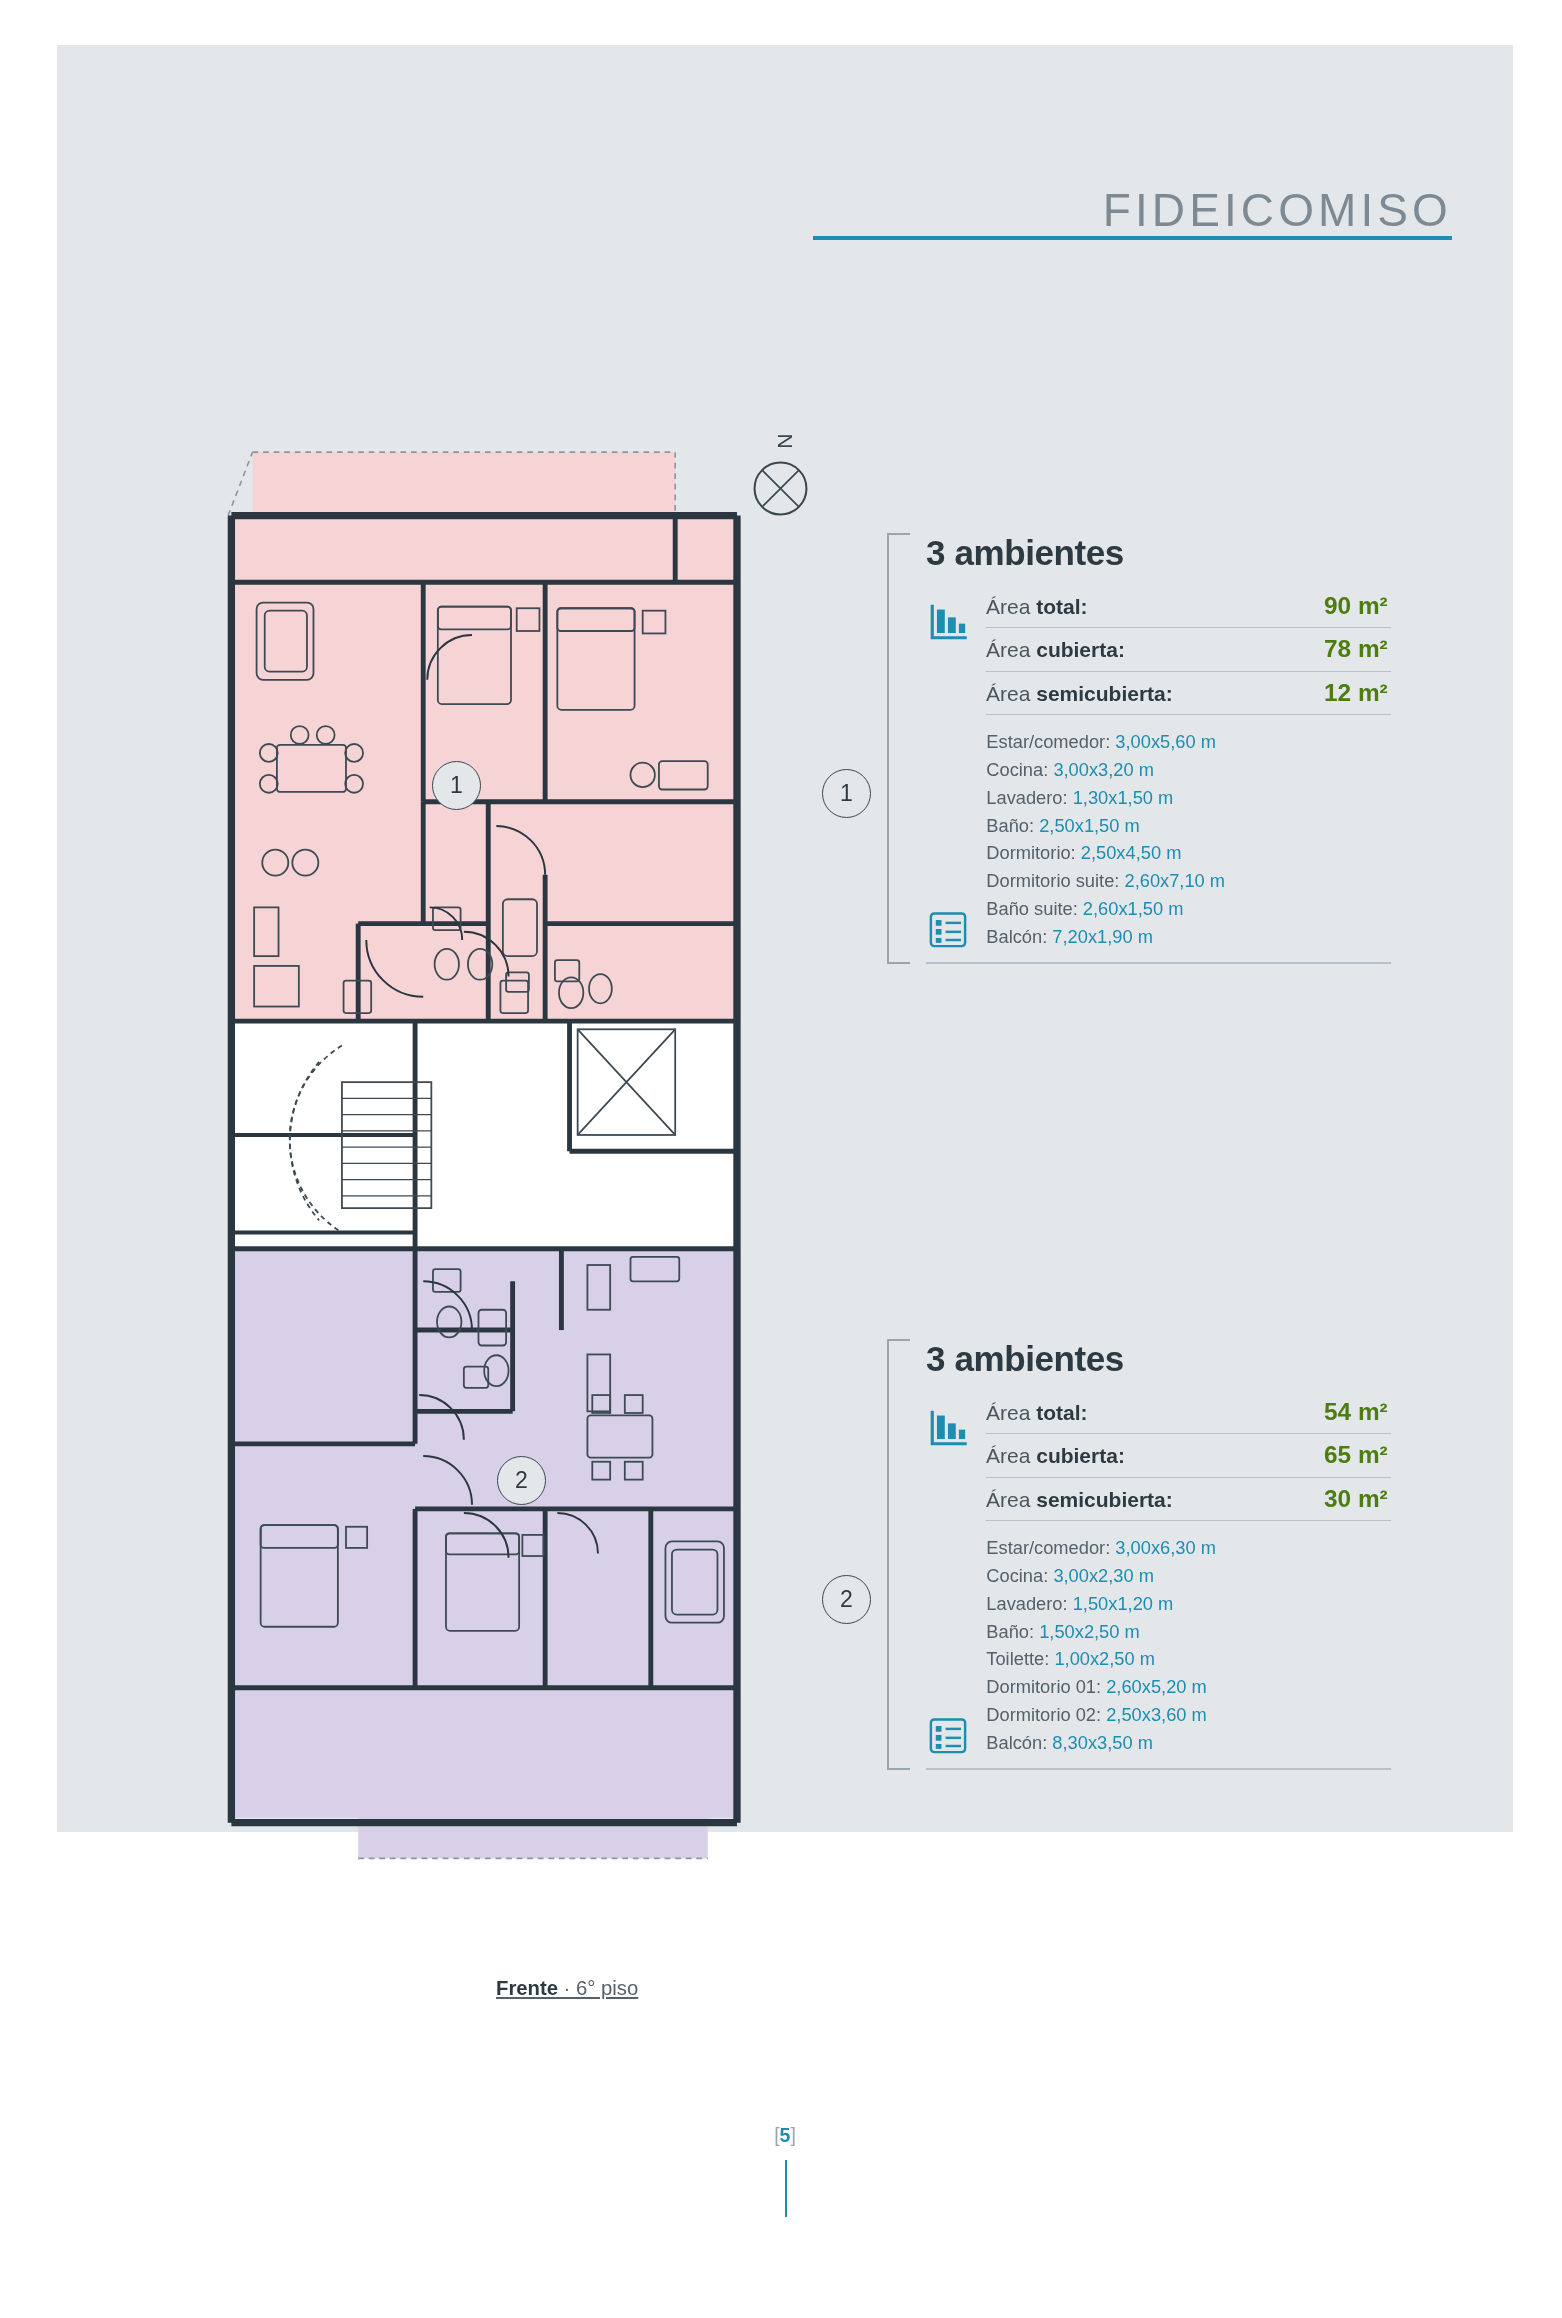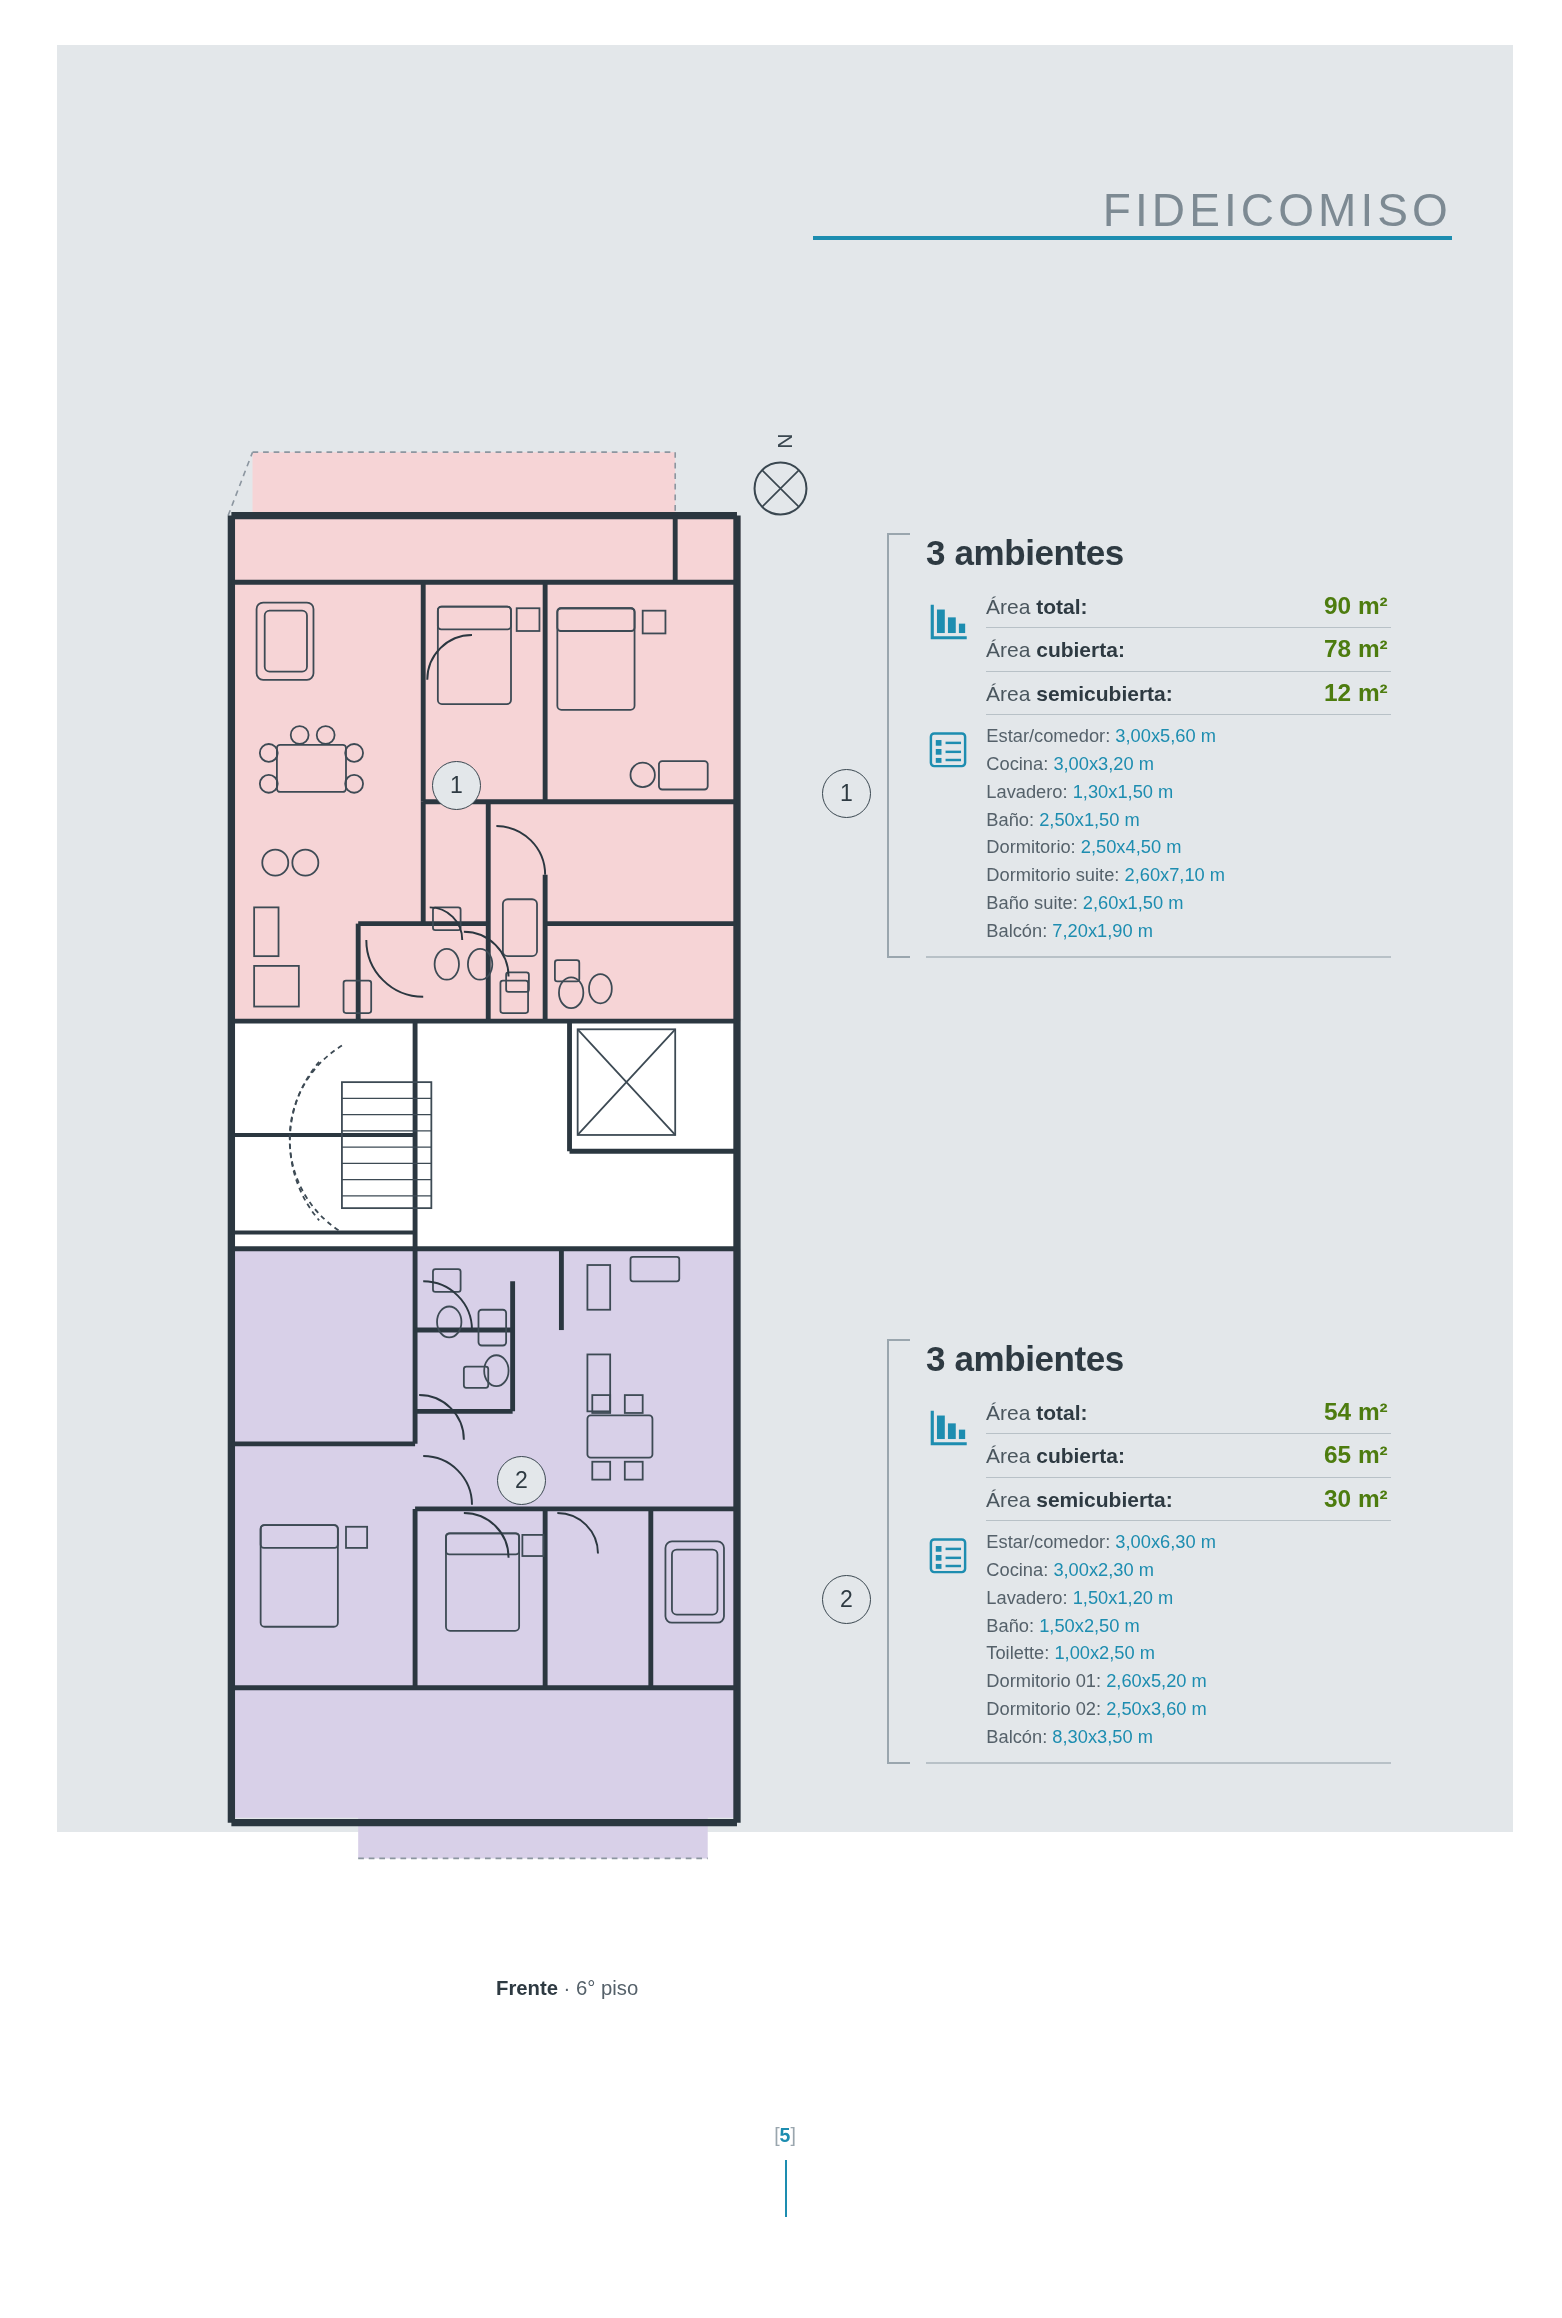--- a/index.html
+++ b/index.html
@@ -50,21 +50,21 @@
   .ruler-icon{width:47px;flex:0 0 47px;margin-top:13px;}
   .area-rows{flex:1;margin-left:13px;}
   .area-row{
     display:flex;justify-content:space-between;align-items:baseline;
     border-bottom:1.6px solid #b8c1c7;padding:7.3px 3.3px 7.3px 0;
     font-size:21px;color:#4a565e;
   }
   .area-row .lbl b{color:#2e3a42;font-weight:700;}
   .area-row .val{font-size:24.4px;font-weight:700;color:#4d7c0f;white-space:nowrap;}
   .area-row.semi .val{font-size:24.4px;}
-  .detail-block{display:flex;align-items:flex-start;margin-top:7px;}
+  .detail-block{display:flex;align-items:flex-end;margin-top:13px;}
   .list-icon{width:44px;flex:0 0 44px;margin-top:4.9px;}
   .detail-list{flex:1;margin-left:16.3px;font-size:18.3px;line-height:1.52;color:#55616a;}
   .detail-list .rk{color:#55616a;}
   .detail-list .rv{color:#1d8db0;}
   .panel .underline{
     height:1.6px;background:#b8c1c7;margin-left:39px;margin-top:11.4px;
   }
   .circ-num{
     position:absolute;width:47px;height:47px;border-radius:50%;
     border:1.6px solid #3a4750;color:#2e3a42;font-size:23px;
@@ -74,21 +74,21 @@
 
   
   .plan{position:absolute;left:163px;top:374px;width:569px;height:1562px;}
   .plan svg{display:block;}
   .compass{position:absolute;left:687px;top:407px;width:73px;height:73px;}
   .n-letter{
     position:absolute;left:720px;top:384px;font-size:21px;color:#3a4750;
     transform:rotate(90deg);
   }
   .frente{
-    position:absolute;left:439px;top:1932px;font-size:20.3px;color:#55616a;
+    position:absolute;left:439px;top:1932px;font-size:20.3px;color:#55616a;text-decoration:underline;
   }
   .frente b{color:#2e3a42;}
 
   .pagenum{
     position:absolute;left:0;right:0;top:2079px;text-align:center;
     font-size:19.5px;color:#1d8db0;font-weight:700;
   }
   .pagenum .brk{color:#9aa6ae;font-weight:400;}
   .page-rule{
     position:absolute;left:50%;top:2115px;width:2.4px;height:57px;background:#1d8db0;

